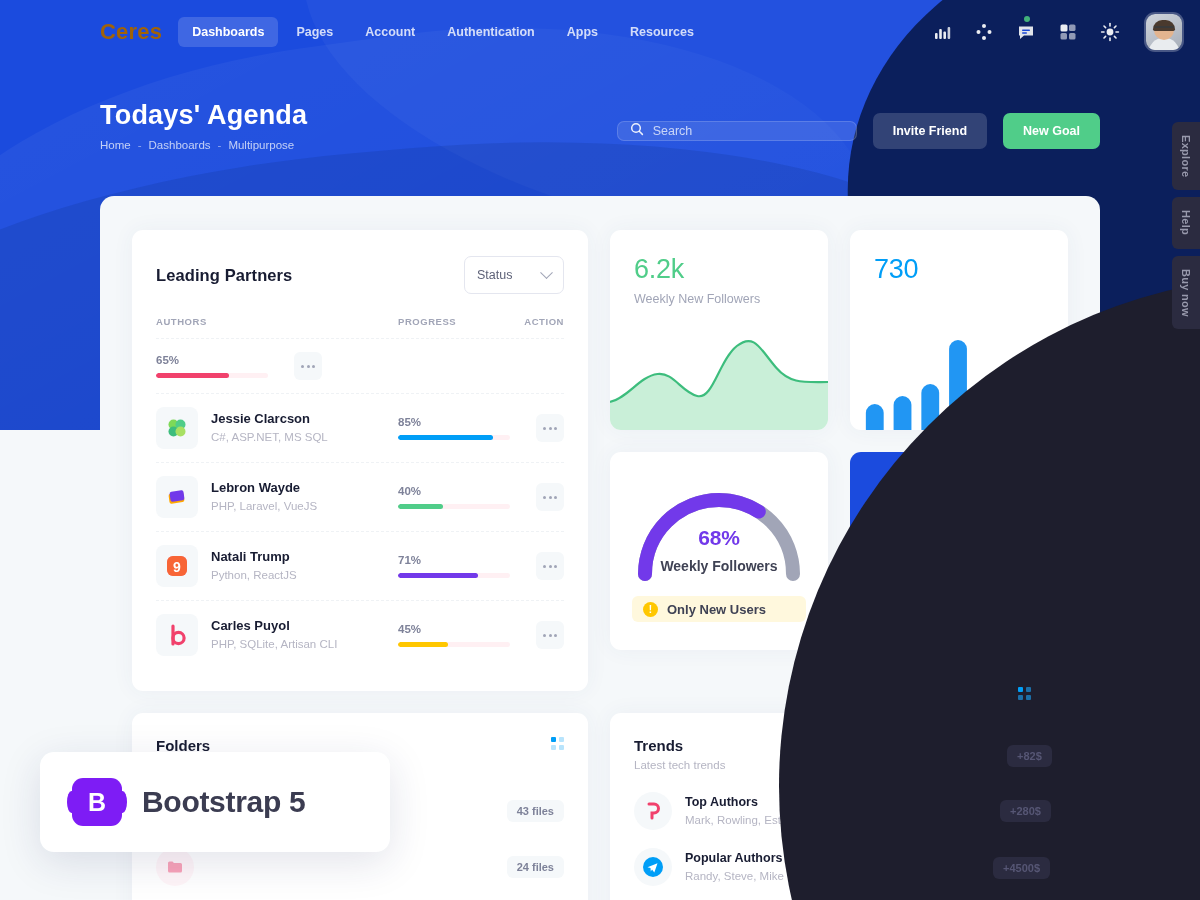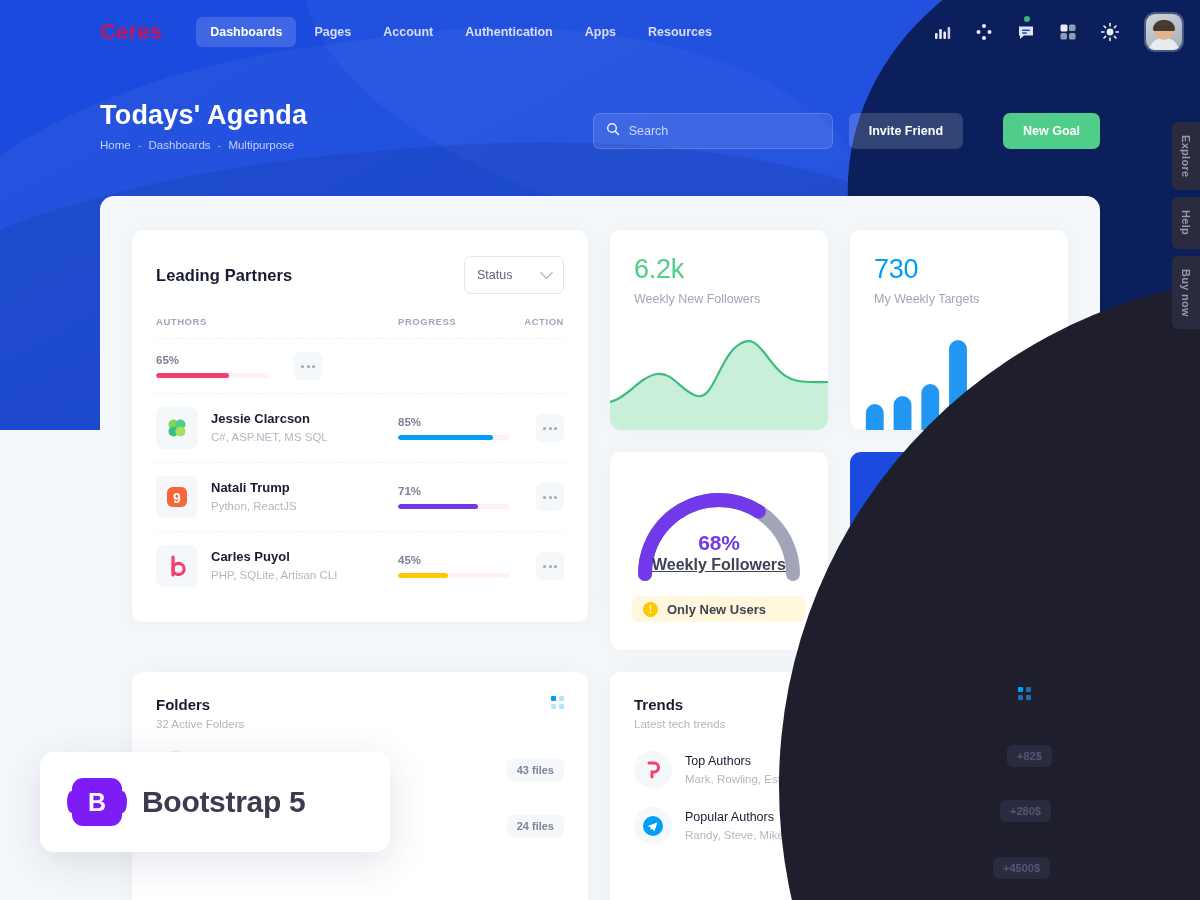--- a/index.html
+++ b/index.html
@@ -61,22 +61,22 @@
     pointer-events:none;
   }
   .dark-circle-content { position:absolute; inset:0; z-index:41; pointer-events:none; }
 
   
   .topnav {
     position:absolute; left:0; top:0; width:1200px; height:64px;
     display:flex; align-items:center; z-index:60;
   }
   .brand {
-    color:#be185d; font-size:22px; font-weight:700; letter-spacing:.2px;
-    margin-left:100px; margin-right:34px;
+    color:#a16207; font-size:22px; font-weight:700; letter-spacing:.2px;
+    margin-left:100px; margin-right:16px;
   }
   .nav-links { display:flex; align-items:center; gap:4px; }
   .nav-link {
     color:rgba(255,255,255,.80); font-size:12.5px; font-weight:600;
     padding:8px 14px; border-radius:6px; cursor:pointer; white-space:nowrap;
   }
   .nav-link.active { background:rgba(255,255,255,.16); color:#fff; }
 
   .nav-right {
     margin-left:auto; margin-right:18px;
@@ -118,36 +118,36 @@
   .breadcrumb { margin-top:8px; display:flex; gap:7px; align-items:center; }
   .bc-item { color:rgba(255,255,255,.72); font-size:11.5px; cursor:pointer; }
   .bc-item.static { cursor:default; }
   .bc-sep { color:rgba(255,255,255,.5); font-size:11.5px; }
 
   .head-actions {
     position:absolute; right:100px; top:113px; z-index:55;
     display:flex; align-items:center; gap:16px;
   }
   .search-box {
-    width:240px; height:36px; border-radius:7px;
+    width:240px; height:20px; border-radius:7px;
     background:rgba(255,255,255,.10); border:1px solid rgba(255,255,255,.16);
     display:flex; align-items:center; padding:0 12px; gap:9px; cursor:text;
   }
   .search-box input {
     background:transparent; border:none; outline:none; color:#fff;
     font-size:12.5px; font-family:inherit; width:100%;
   }
   .search-box input::placeholder { color:rgba(255,255,255,.72); }
   .btn {
     height:36px; border-radius:7px; padding:0 20px; border:none;
     font-family:inherit; font-size:12.5px; font-weight:600; cursor:pointer;
     display:flex; align-items:center; justify-content:center; white-space:nowrap;
   }
   .btn-light { background:rgba(255,255,255,.16); color:#fff; }
-  .btn-green { background:#50CD89; color:#fff;margin-left:24px; }
+  .btn-green { background:#50CD89; color:#fff; }
 
   
   .side-tabs {
     position:absolute; right:0; top:122px; z-index:70;
     display:flex; flex-direction:column; gap:7px; align-items:flex-end;
   }
   .side-tab {
     writing-mode:vertical-rl;
     background:#2B2B40; color:#9899AC;
     font-size:11px; font-weight:600;
@@ -223,21 +223,21 @@
   .stat-num { font-size:27px; font-weight:400; padding:24px 0 0 24px; letter-spacing:-.3px; }
   .stat-lbl { font-size:12.5px; color:#A1A5B7; padding:7px 0 0 24px; }
   .stat-chart { position:absolute; left:0; right:0; bottom:0; height:110px; }
 
   
   .mid-row { display:flex; gap:22px; margin-top:22px; }
   .gauge-card { flex:1; height:198px; position:relative; }
   .gauge-wrap { position:relative; width:180px; height:104px; margin:26px auto 0 auto; }
   .gauge-txt { position:absolute; left:0; right:0; bottom:8px; text-align:center; }
   .gauge-pct { font-size:21px; font-weight:700; color:#7239EA; letter-spacing:-.2px; }
-  .gauge-sub { font-size:16px; font-weight:600; color:#3F4254; margin-top:1px;text-decoration:underline; }
+  .gauge-sub { font-size:14px; font-weight:600; color:#3F4254; margin-top:8px; }
   .alert {
     margin:14px 22px 0 22px; height:26px; border-radius:6px; background:#FFF8DD;
     display:flex; align-items:center; gap:9px; padding:0 11px;
   }
   .alert .ic {
     width:15px; height:15px; border-radius:50%; background:#FFC700;
     color:#fff; font-size:10px; font-weight:700; display:flex;
     align-items:center; justify-content:center; flex:0 0 15px;
   }
   .alert span { font-size:13px; font-weight:600; color:#3F4254; }
@@ -272,21 +272,21 @@
   .b-sub { font-size:11.5px; color:#B5B5C3; margin-top:5px; }
   .grid-icon { display:grid; grid-template-columns:5px 5px; gap:3px; cursor:pointer; }
   .grid-icon i { width:5px; height:5px; border-radius:1px; display:block; }
 
   .b-list { padding:12px 24px 0 24px; }
   .b-item { display:flex; align-items:center; gap:13px; padding:9px 0; }
   .b-ico {
     width:38px; height:38px; border-radius:50%; flex:0 0 38px;
     display:flex; align-items:center; justify-content:center;
   }
-  .b-nm { font-size:12.5px; font-weight:400; color:#181C32; line-height:1.5; }
+  .b-nm { font-size:12.5px; font-weight:700; color:#181C32; line-height:1.5; }
   .b-ds { font-size:11.5px; color:#B5B5C3; line-height:1.5; }
   .b-pill {
     margin-left:auto; font-size:11px; font-weight:600;
     padding:5px 10px; border-radius:6px; background:#F5F8FA; color:#7E8299;
   }
   .b-pill.dark { background:#2B2B40; color:#565674; }
 
   
   .bs-badge {
     position:absolute; left:40px; top:752px; width:350px; height:100px;
@@ -473,20 +473,47 @@
             </div>
             <div class="act-cell">
               <div class="dots-btn">
                   <i></i>
                   <i></i>
                   <i></i>
                 </div>
             </div>
           </div>
 
+          <div class="lp-row">
+            <div class="who">
+              <div class="sym">
+                <svg width="24" height="24" viewBox="0 0 24 24">
+                  <rect x="4" y="8" width="15" height="10" rx="2" fill="#FFA800" transform="rotate(-8 11 13)"></rect>
+                  <rect x="5" y="6" width="14" height="10" rx="2" fill="#7239EA" transform="rotate(-8 12 11)"></rect>
+                </svg>
+              </div>
+              <div>
+                <div class="nm">Lebron Wayde</div>
+                <div class="sub">PHP, Laravel, VueJS</div>
+              </div>
+            </div>
+            <div class="prog-cell">
+              <div class="prog-val">40%</div>
+              <div class="prog-track" style="background: rgb(255, 240, 243);">
+                <div class="prog-fill" style="width: 40%; background: rgb(80, 205, 137);"></div>
+              </div>
+            </div>
+            <div class="act-cell">
+              <div class="dots-btn">
+                  <i></i>
+                  <i></i>
+                  <i></i>
+                </div>
+            </div>
+          </div>
 
           <div class="lp-row">
             <div class="who">
               <div class="sym">
                 <svg width="24" height="24" viewBox="0 0 24 24">
                   <rect x="2" y="2" width="20" height="20" rx="6" fill="#F1416C"></rect>
                   <rect x="2" y="2" width="20" height="20" rx="6" fill="#FF8A00" opacity=".5"></rect>
                   <text x="12" y="17.5" font-size="14" font-weight="700" fill="#fff" text-anchor="middle" font-family="Liberation Sans">9</text>
                 </svg>
               </div>
@@ -551,21 +578,20 @@
           <div class="stat-chart">
             <svg width="100%" height="110" viewBox="0 0 220 110" preserveAspectRatio="none">
               <path d="M0,82 C18,78 30,56 48,54 C64,52 72,72 88,76 C104,80 110,40 128,26 C146,12 152,30 168,48 C182,64 196,62 220,62 L220,110 L0,110 Z" fill="#C9EFD8"></path>
               <path d="M0,82 C18,78 30,56 48,54 C64,52 72,72 88,76 C104,80 110,40 128,26 C146,12 152,30 168,48 C182,64 196,62 220,62" fill="none" stroke="#3DBD7D" stroke-width="2.2"></path>
             </svg>
           </div>
         </div>
 
         <div class="card stat-card">
           <div class="stat-num" style="color: rgb(0, 158, 247);">730</div>
-          <div class="stat-lbl">My Weekly Targets</div>
           <div class="stat-chart">
             <svg width="100%" height="110" viewBox="0 0 220 110" preserveAspectRatio="none">
               <rect x="16" y="84" width="18" height="34" rx="9" fill="#2196F3"></rect>
               <rect x="44" y="76" width="18" height="42" rx="9" fill="#2196F3"></rect>
               <rect x="72" y="64" width="18" height="54" rx="9" fill="#2196F3"></rect>
               <rect x="100" y="20" width="18" height="98" rx="9" fill="#2196F3"></rect>
               <rect x="128" y="74" width="18" height="44" rx="9" fill="#2196F3"></rect>
               <rect x="156" y="78" width="18" height="40" rx="9" fill="#2196F3"></rect>
               <rect x="184" y="80" width="18" height="38" rx="9" fill="#2196F3"></rect>
             </svg>

